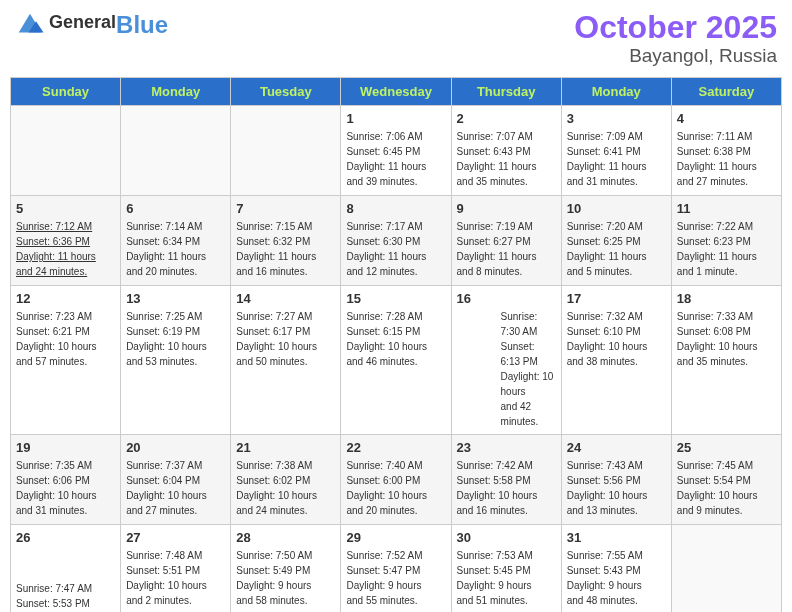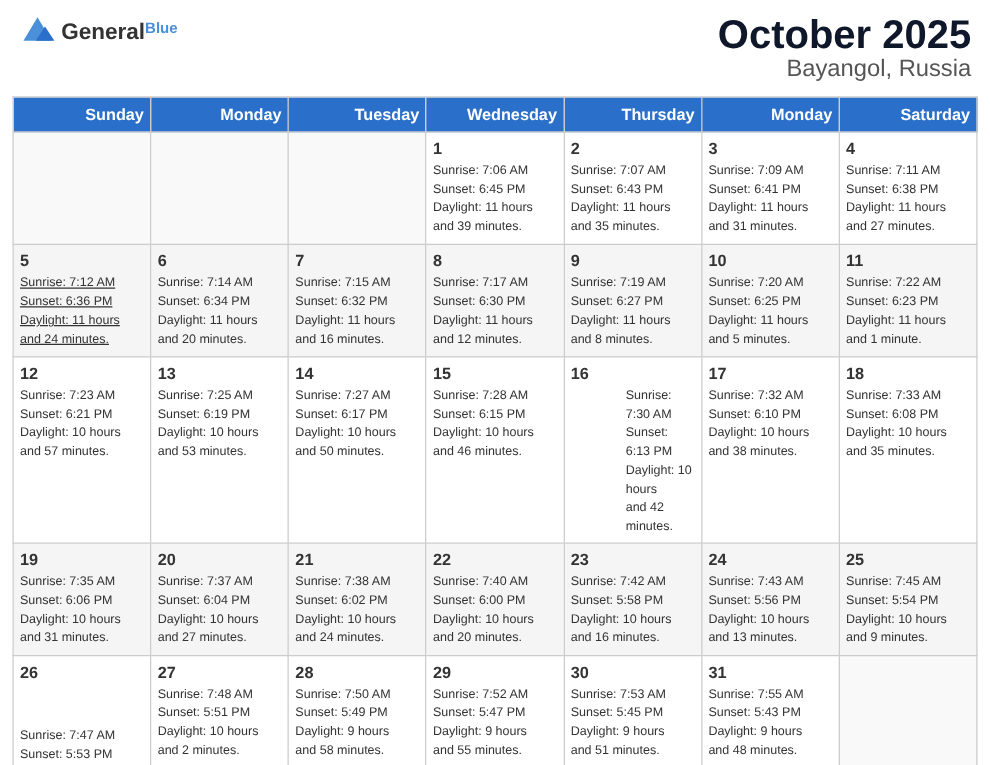--- a/index.html
+++ b/index.html
@@ -26,51 +26,51 @@
       flex-direction: row;
       margin-left: 4px;
     }
     .logo-general {
       font-size: 18px;
       font-weight: bold;
       color: #333;
       line-height: 1;
     }
     .logo-blue {
-      font-size: 12px;
+      font-size: 24px;
       font-weight: bold;
       color: #4a90d9;
       line-height: 1;
     }
     .logo-icon {
       width: 30px;
       height: 30px;
     }
     .title-block {
       text-align: right;
     }
     .month-title {
       font-size: 32px;
       font-weight: bold;
-      color: #0f172a;
+      color: #8b5cf6;
       line-height: 1.1;
     }
     .location-title {
       font-size: 19px;
       color: #555;
     }
     table {
       width: 100%;
       border-collapse: collapse;
       table-layout: fixed;
     }
     thead tr th {
       background-color: #2a6fc9;
-      color: #ffffff;
-      text-align: right;
+      color: #bef264;
+      text-align: center;
       padding: 6px 5px;
       font-size: 13px;
       font-weight: bold;
       border: 1px solid #ccc;
     }
     tbody tr td {
       border: 1px solid #ccc;
       vertical-align: top;
       padding: 5px 5px;
       font-size: 10.5px;

